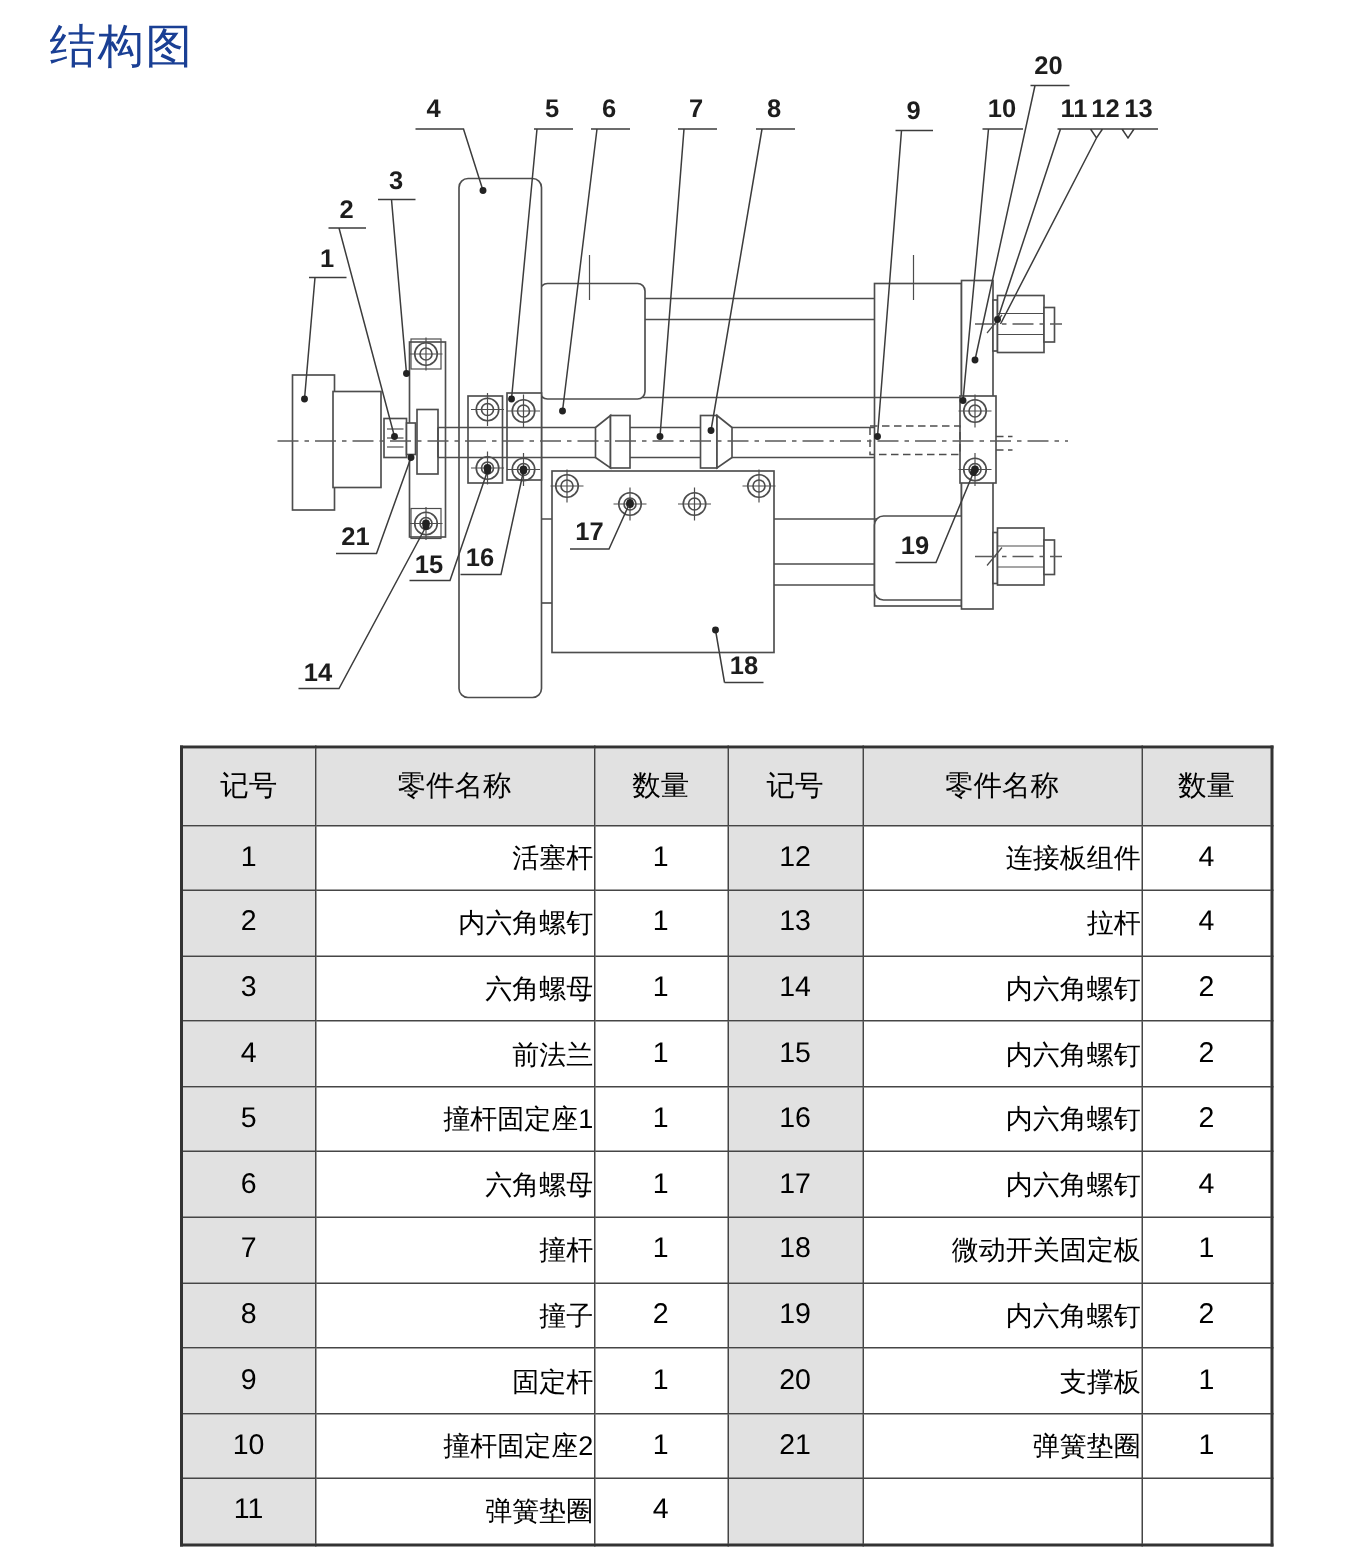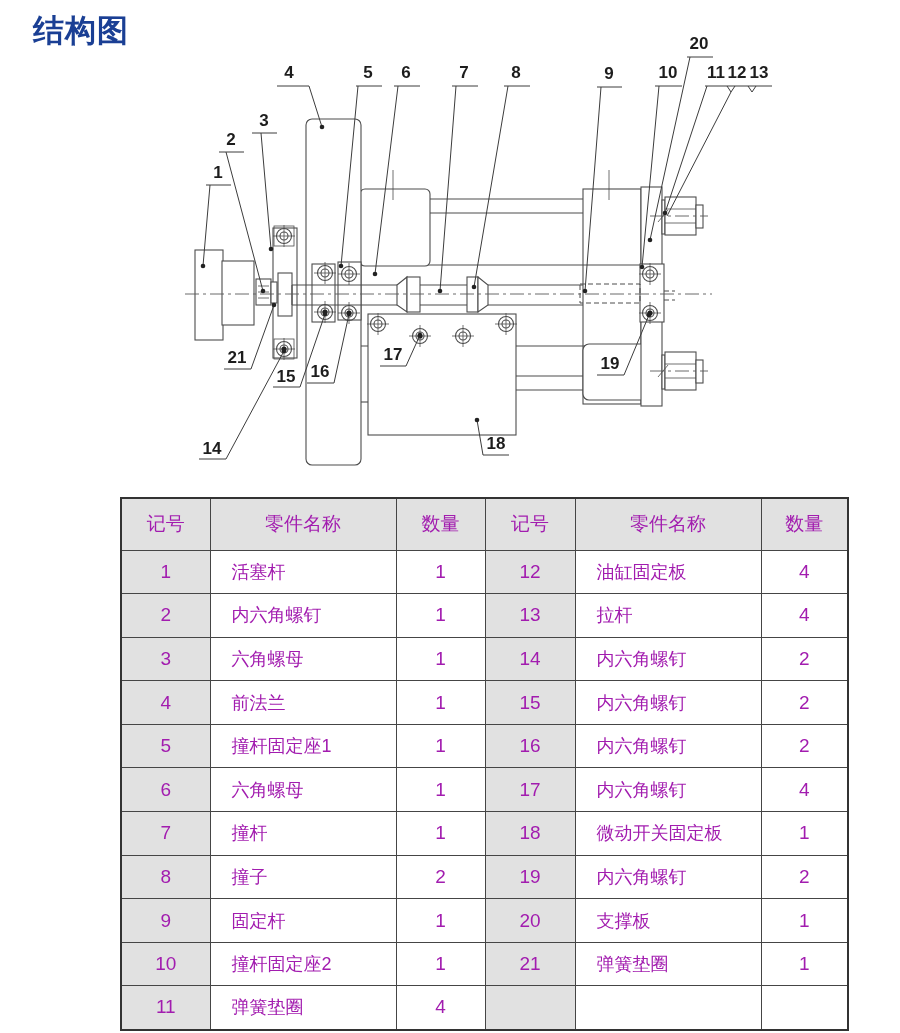--- a/index.html
+++ b/index.html
@@ -2,42 +2,42 @@
 <html><head>
 <meta charset="utf-8">
 <style>
   html,body{margin:0;padding:0;}
   body{
     width:900px;height:1033px;background:#ffffff;position:relative;
     font-family:"Liberation Sans","DejaVu Sans",sans-serif;overflow:hidden;
   }
   .page-title{
     position:absolute;left:33px;top:10px;
-    font-size:31px;font-weight:bold;color:#1a3f94;letter-spacing:1px;
+    font-size:31px;font-weight:normal;color:#1a3f94;letter-spacing:1px;
   }
   svg.diagram{position:absolute;left:0;top:0;}
   svg.diagram .ln{stroke:#4d4d4d;stroke-width:1.1;fill:none;}
   svg.diagram .fillw{fill:#ffffff;}
   svg.diagram .thin{stroke:#4d4d4d;stroke-width:0.8;fill:none;}
   svg.diagram .cl{stroke:#5a5a5a;stroke-width:0.9;fill:none;stroke-dasharray:14 4 3 4;}
   svg.diagram .dash{stroke:#4d4d4d;stroke-width:1;fill:none;stroke-dasharray:5 3;}
   svg.diagram .lead{stroke:#3c3c3c;stroke-width:1;fill:none;}
   svg.diagram .dot{fill:#222;stroke:none;}
   svg.diagram text{font-family:"Liberation Sans","DejaVu Sans",sans-serif;
     font-size:17px;font-weight:bold;fill:#1d1d1d;text-anchor:middle;}
   table.parts-table{
     position:absolute;left:120px;top:497px;border-collapse:collapse;table-layout:fixed;
-    border:2px solid #333;color:#a21caf;
+    border:2px solid #333;color:#000000;
   }
   .parts-table th,.parts-table td{border:1px solid #454545;padding:0;overflow:hidden;}
   .parts-table thead tr{height:52px;}
   .parts-table tbody tr{height:43.6px;}
   .parts-table th{background:#e1e1e1;font-weight:normal;font-size:19px;}
   .parts-table td.no{background:#e1e1e1;text-align:center;font-size:19px;}
-  .parts-table td.name{text-align:left;padding-left:21px;font-size:18px;}
+  .parts-table td.name{text-align:right;padding-left:21px;font-size:18px;}
   .parts-table td.qty{text-align:center;font-size:19px;}
 </style>
 </head>
 <body>
 
 <div class="page-title">结构图</div>
 
 <svg class="diagram" width="900" height="488" viewBox="0 0 900 488">
   <defs>
     <g id="scr">
@@ -253,21 +253,21 @@
         <th>零件名称</th>
         <th>数量</th>
       </tr>
     </thead>
   <tbody id="parts-body">
       <tr>
         <td class="no">1</td>
         <td class="name">活塞杆</td>
         <td class="qty">1</td>
         <td class="no">12</td>
-        <td class="name">油缸固定板</td>
+        <td class="name">连接板组件</td>
         <td class="qty">4</td>
       </tr>
       <tr>
         <td class="no">2</td>
         <td class="name">内六角螺钉</td>
         <td class="qty">1</td>
         <td class="no">13</td>
         <td class="name">拉杆</td>
         <td class="qty">4</td>
       </tr>

